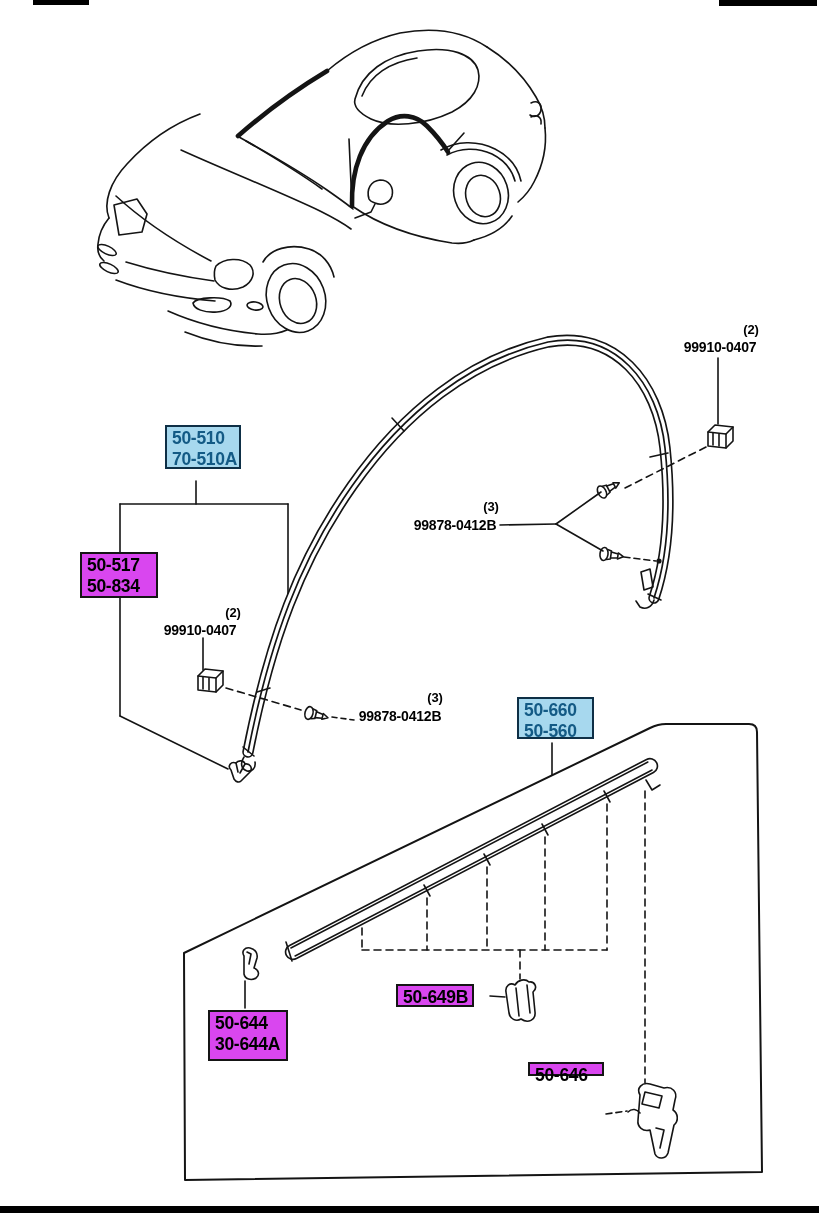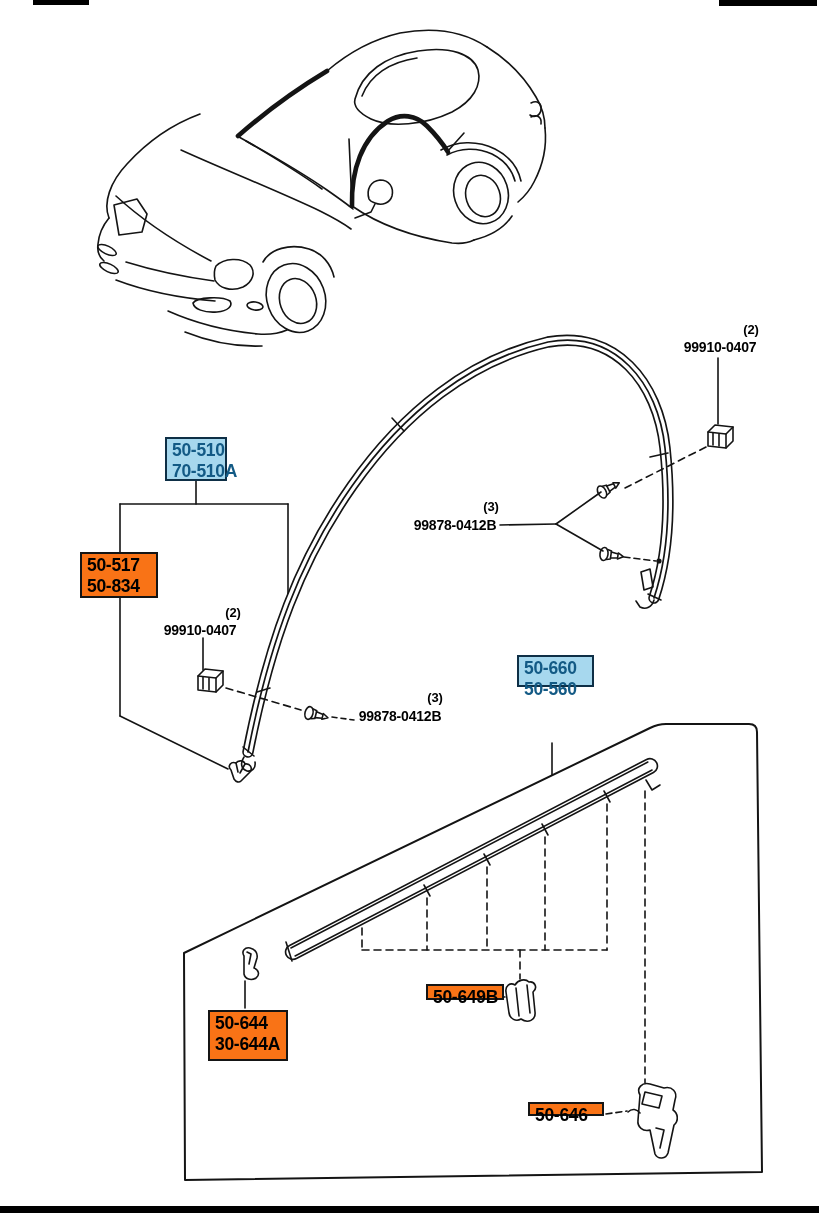--- a/index.html
+++ b/index.html
@@ -7,21 +7,21 @@
     --line:#141414; --box-border:#151515; --bg:#ffffff;
   }
   html,body{margin:0;padding:0;background:#e8e8e8;}
   .stage{
     position:relative;width:819px;height:1213px;background:var(--bg);
     font-family:"Liberation Sans", sans-serif;overflow:hidden;
   }
   svg.art{position:absolute;left:0;top:0;}
   .lbl{
     position:absolute;box-sizing:border-box;border:2px solid var(--box-border);
-    background:#f97316;color:#000;font-weight:bold;font-size:17.5px;line-height:21px;
+    background:#d946ef;color:#000;font-weight:bold;font-size:17.5px;line-height:21px;
     letter-spacing:-0.3px;padding:1px 3px 0 5px;white-space:nowrap;
   }
   .lbl.hl{background:var(--hl-fill);color:var(--hl-text);border-color:var(--hl-border);}
   .lbl span{display:block;}
   .freetext{
     position:absolute;color:#000;font-weight:bold;font-size:14px;
     text-align:center;white-space:nowrap;letter-spacing:-0.2px;
   }
   .qty{font-size:13px;}
 </style>
@@ -211,45 +211,45 @@
 
   <g transform="translate(628,1082)">
     <path d="M12,13 C8,6 14,0 22,2 L36,6 C44,4 50,10 47,18 L45,28 C50,31 51,39 46,43 L40,71 C38,77 30,78 27,72 L22,48 C15,50 9,45 10,38 Z"></path>
     <path d="M17,10 L34,14 L31,26 L14,22 Z"></path>
     <path d="M28,46 L36,48 L32,66"></path>
     <path d="M0,30 C4,26 9,27 12,31"></path>
   </g>
   <path d="M606,1114 L627,1111" stroke-dasharray="6,4"></path>
 </svg>
 
-<div class="lbl hl" style="left:165px;top:437px;width:62px;height:44px">
+<div class="lbl hl" style="left:165px;top:425px;width:76px;height:44px">
   <span>50-510</span>
   <span>70-510A</span>
 </div>
 
 <div class="lbl" style="left:80px;top:552px;width:78px;height:46px">
   <span>50-517</span>
   <span>50-834</span>
 </div>
 
-<div class="lbl hl" style="left:517px;top:655px;width:77px;height:32px">
+<div class="lbl hl" style="left:517px;top:697px;width:77px;height:42px">
   <span>50-660</span>
   <span>50-560</span>
 </div>
 
-<div class="lbl" style="left:426px;top:984px;width:78px;height:16px">
+<div class="lbl" style="left:396px;top:984px;width:78px;height:23px">
   <span>50-649B</span>
 </div>
 
 <div class="lbl" style="left:208px;top:1010px;width:80px;height:51px">
   <span>50-644</span>
   <span>30-644A</span>
 </div>
 
-<div class="lbl" style="left:528px;top:1102px;width:76px;height:14px">
+<div class="lbl" style="left:528px;top:1062px;width:76px;height:14px">
   <span>50-646</span>
 </div>
 
 <div class="freetext qty" style="left:731px;top:322px;width:40px">(2)</div>
 <div class="freetext" style="left:660px;top:339px;width:120px">99910-0407</div>
 
 <div class="freetext qty" style="left:471px;top:499px;width:40px">(3)</div>
 <div class="freetext" style="left:395px;top:517px;width:120px">99878-0412B</div>
 
 <div class="freetext qty" style="left:213px;top:605px;width:40px">(2)</div>

